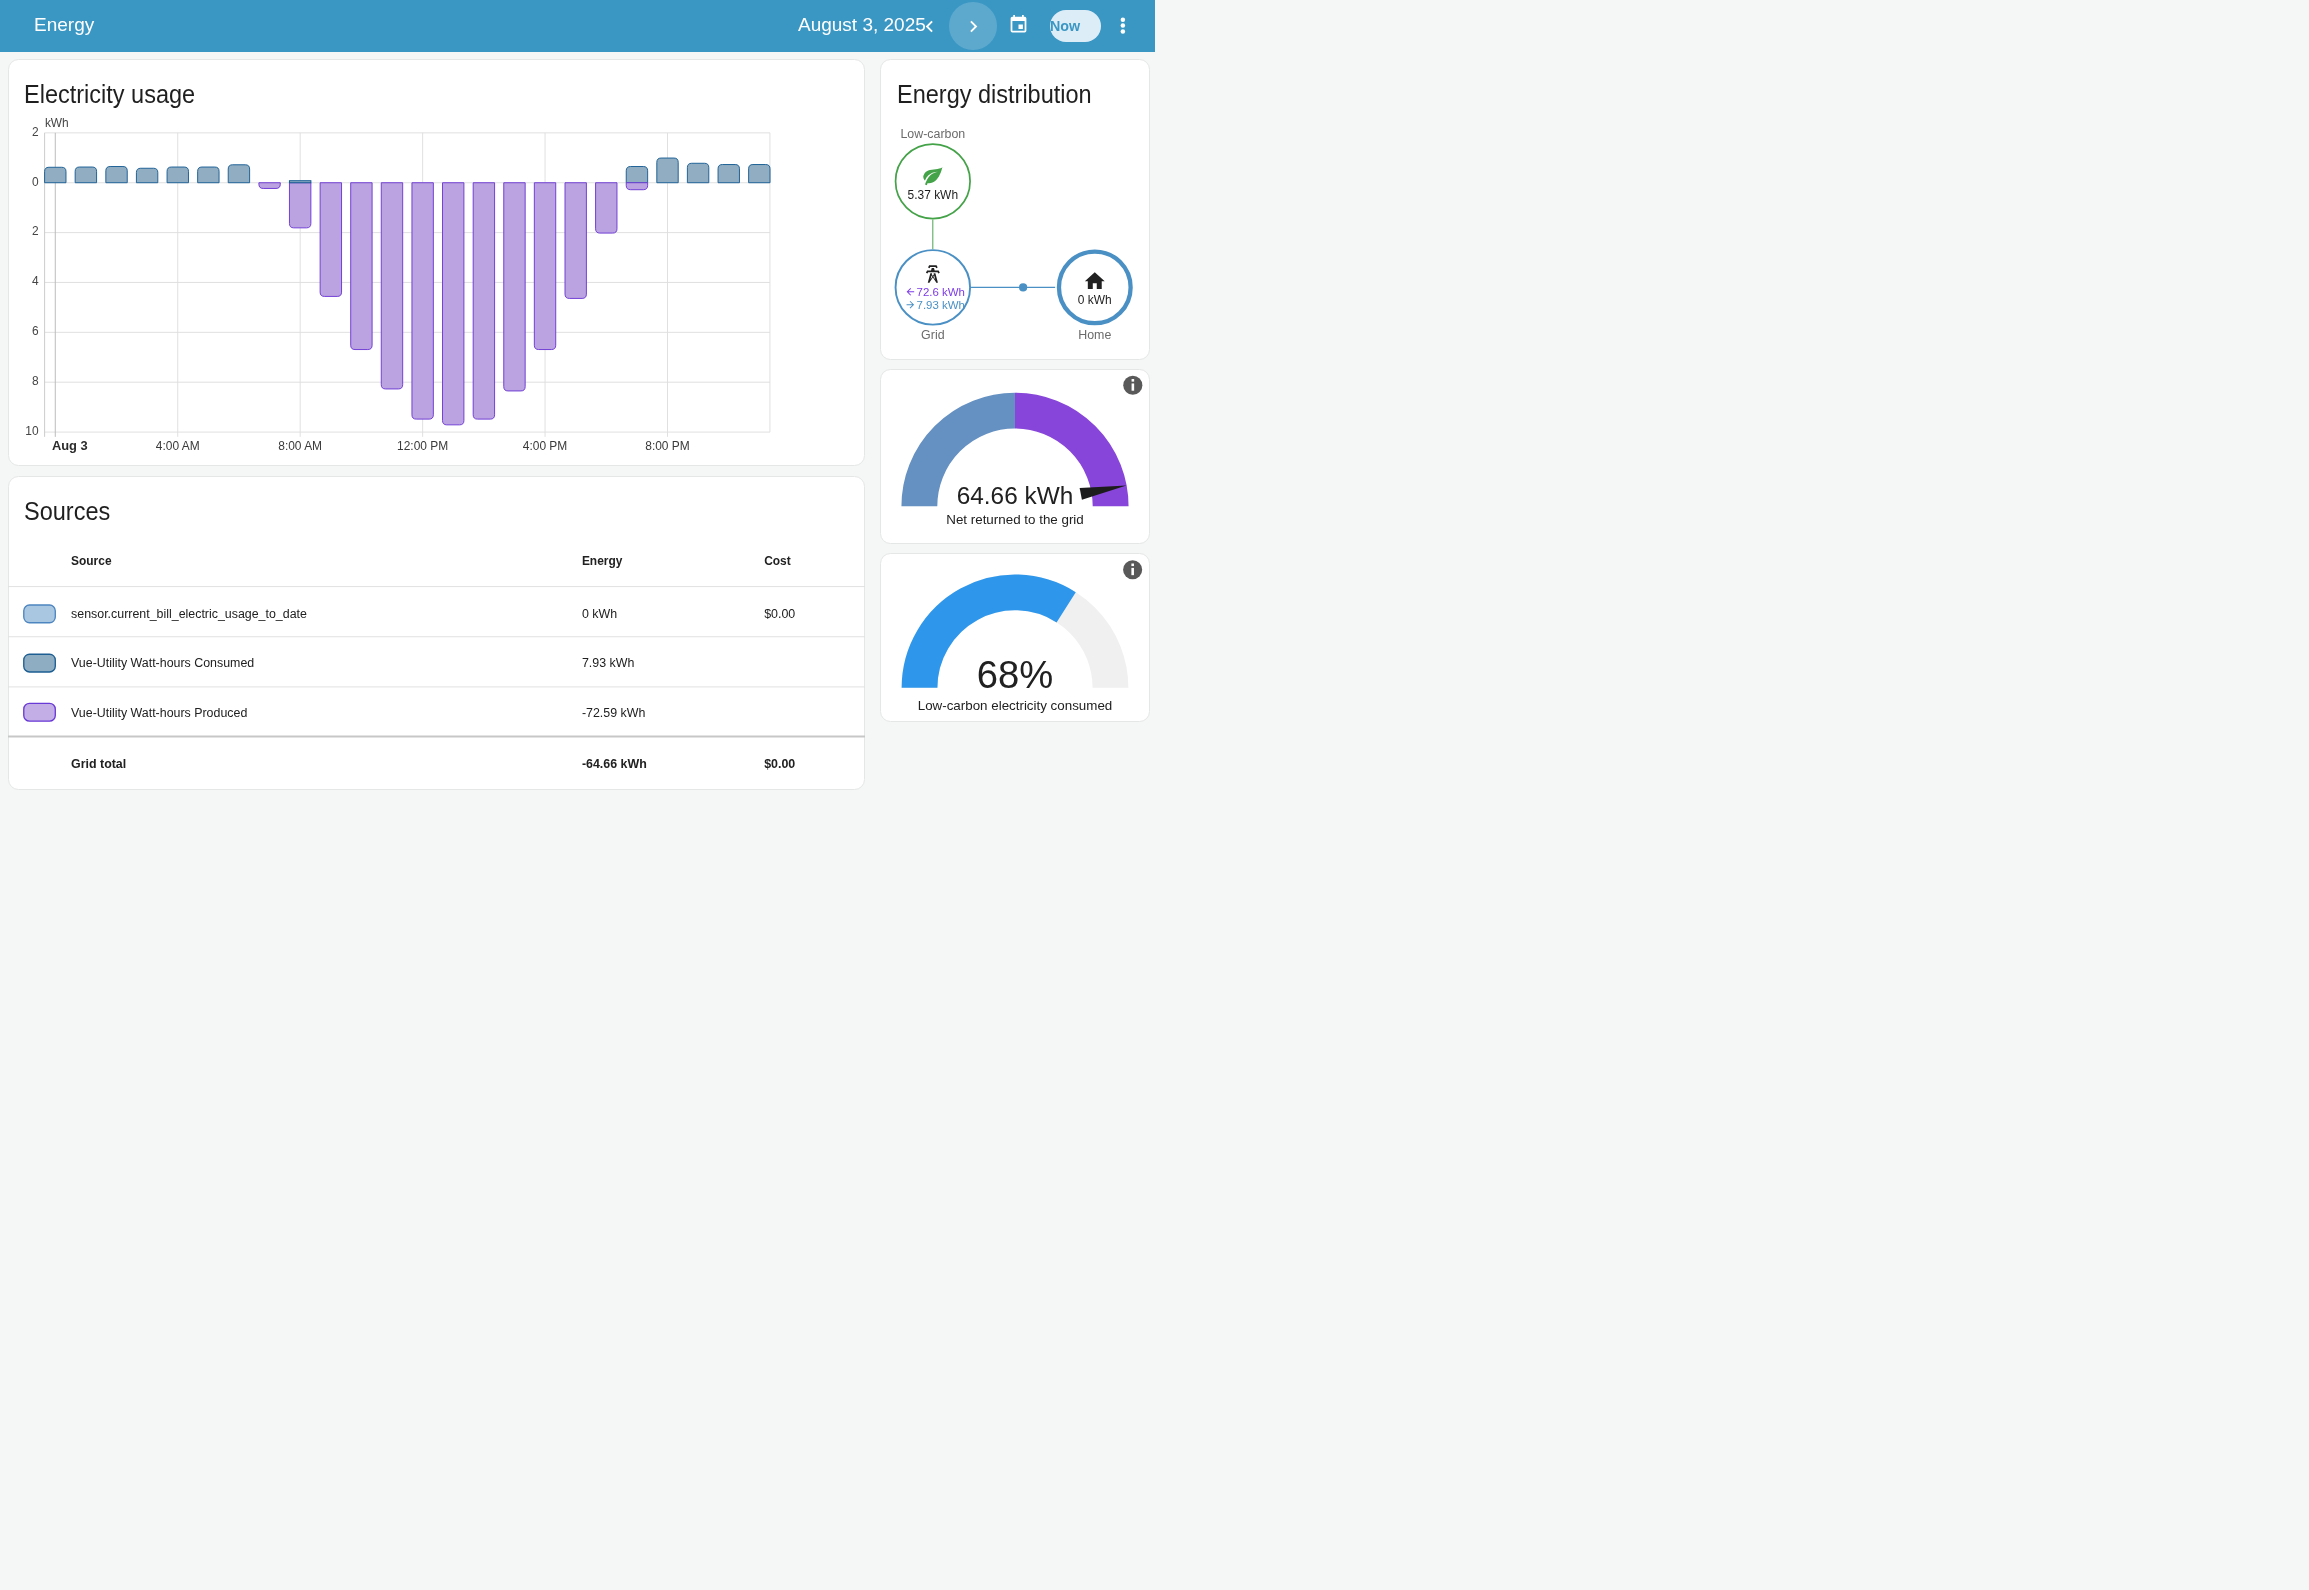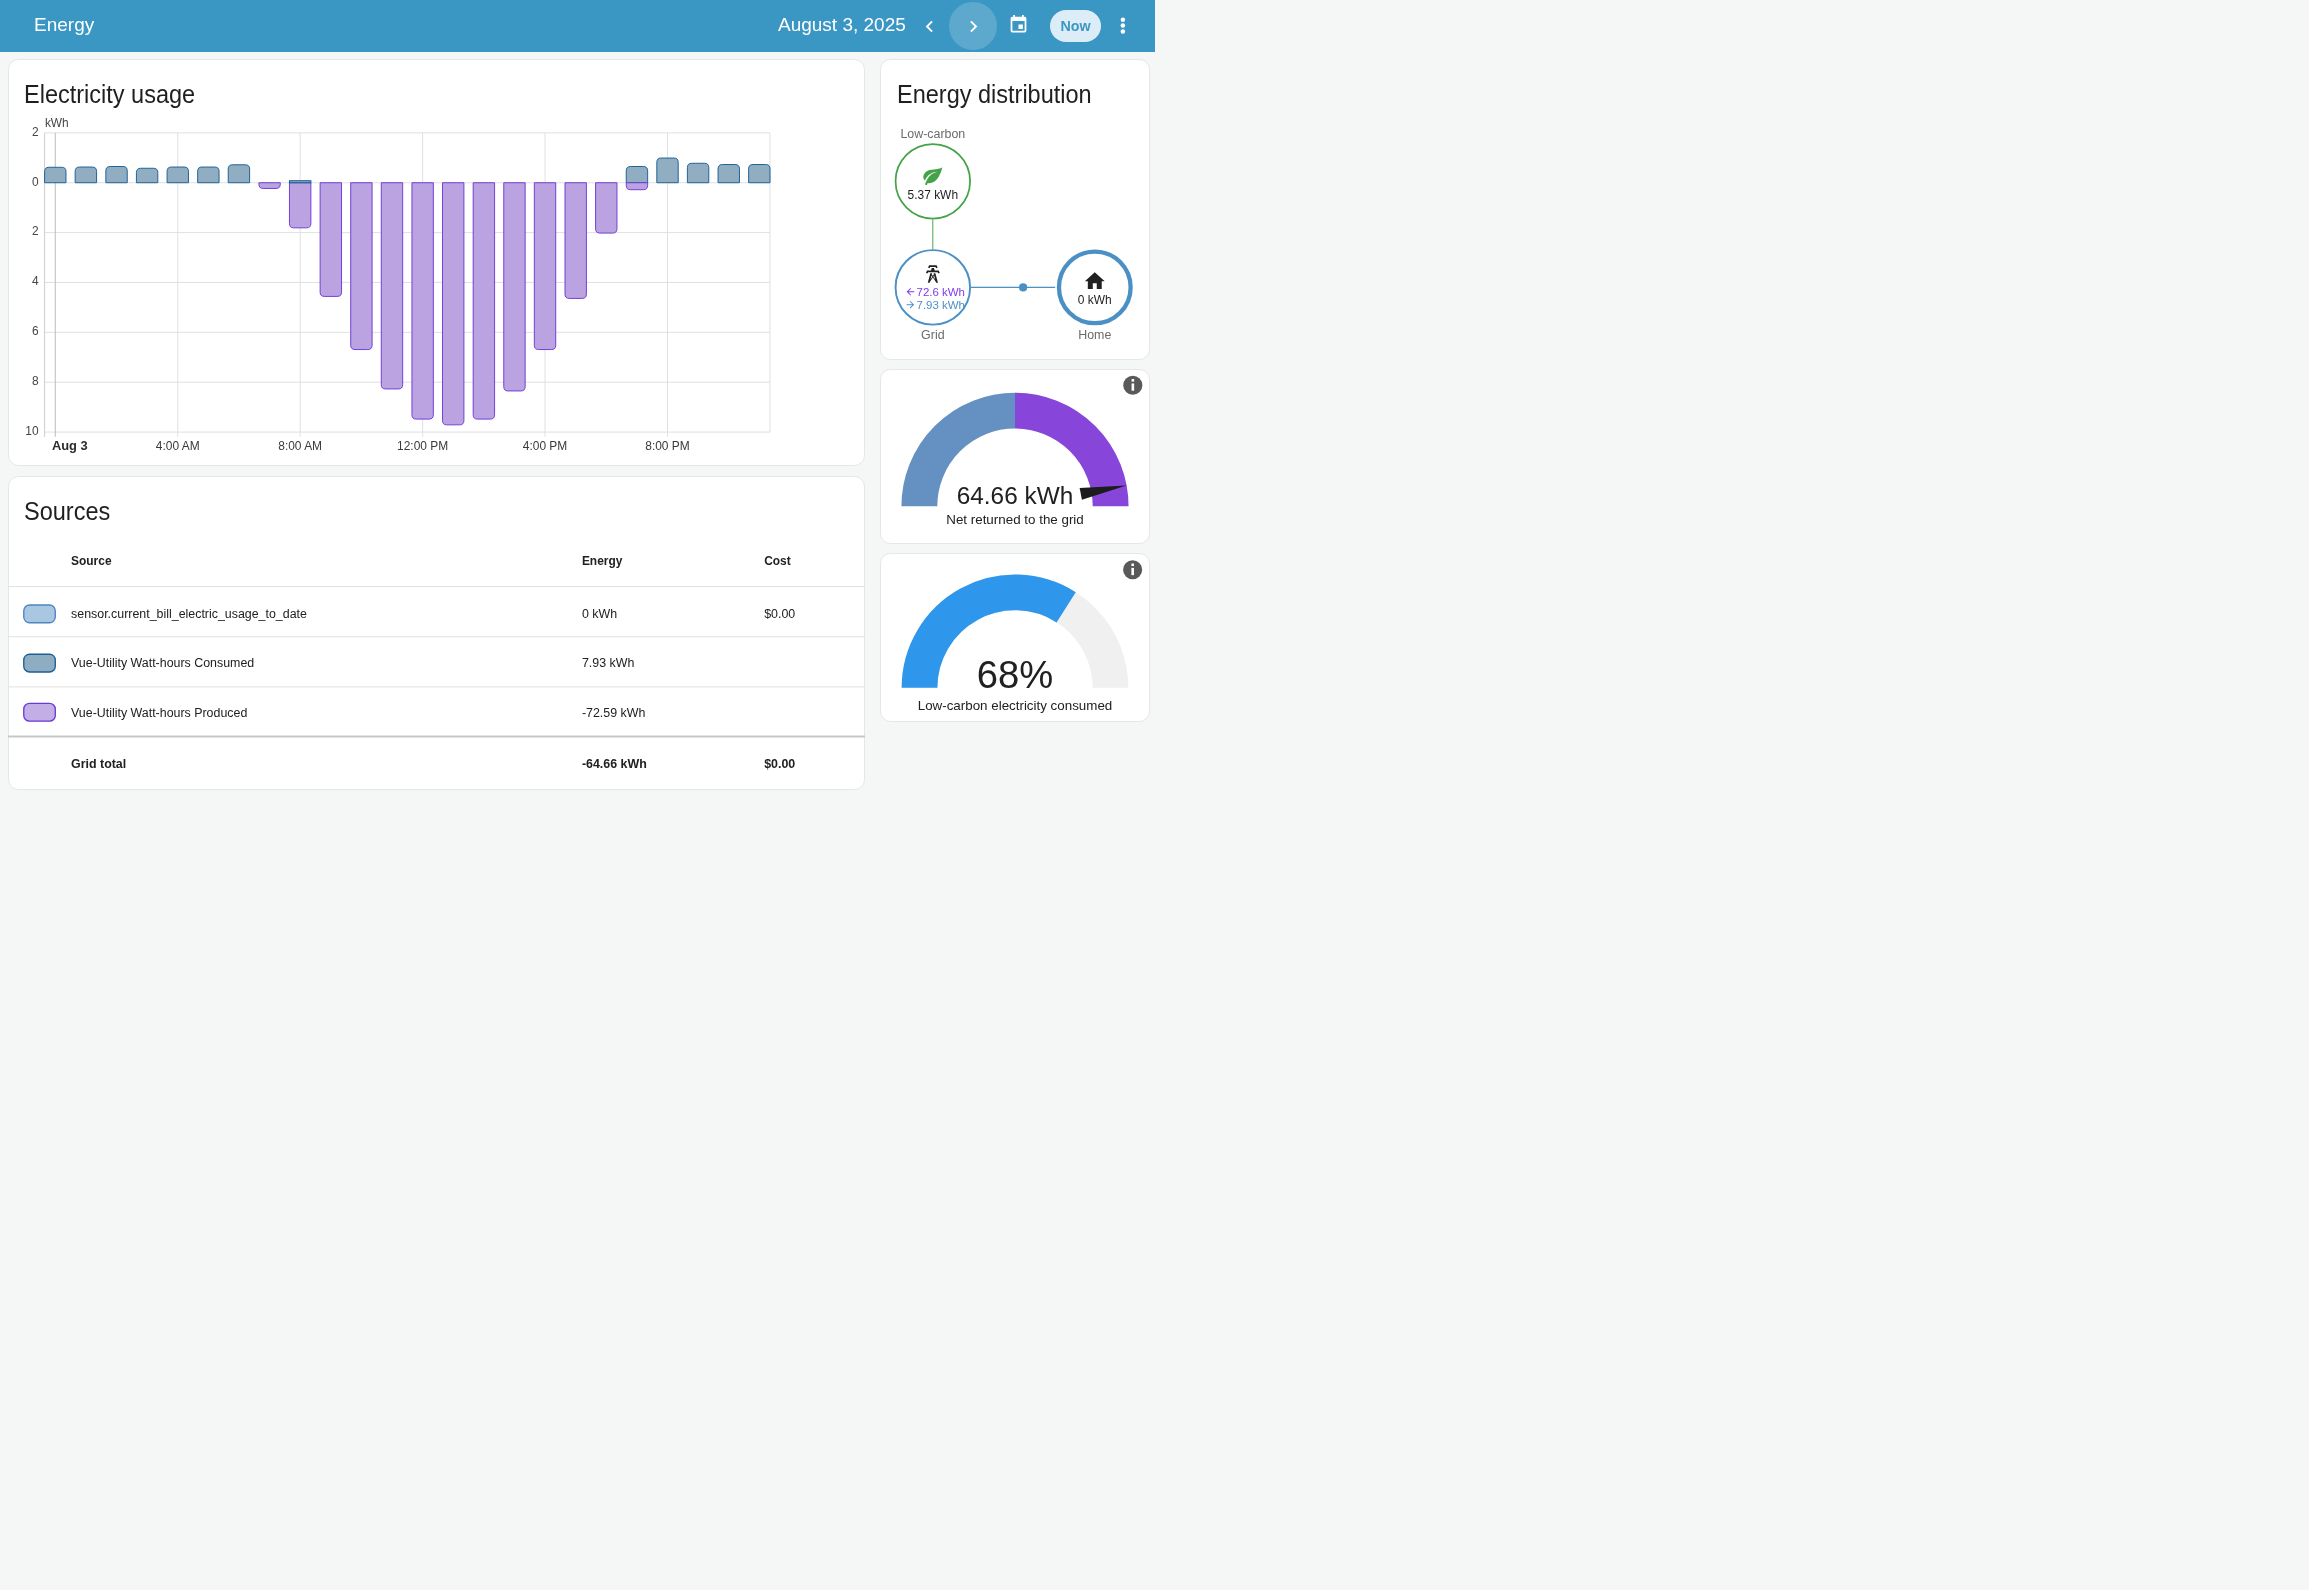--- a/index.html
+++ b/index.html
@@ -4,32 +4,32 @@
 *{margin:0;padding:0;box-sizing:border-box}
 html,body{width:1155px;height:795px;overflow:hidden;background:#f5f6f6;font-family:"Liberation Sans",sans-serif}
 .card{position:absolute;background:#fff;border:1px solid #e5e6e6;border-radius:10.5px}
 .title{position:absolute;font-size:25px;color:#1f1f1f;transform:scaleX(0.94);transform-origin:left top;white-space:nowrap}
 .abs{position:absolute}
 </style></head>
 <body>
 
 <div class="abs" style="left:0;top:0;width:1155px;height:52px;background:#3a97c4"></div>
 <div class="abs" style="left:34px;top:14.3px;font-size:19px;color:#fff">Energy</div>
-<div class="abs" style="left:778px;top:14.3px;font-size:19px;color:#fff">August 3, 2025</div>
+<div class="abs" style="left:798px;top:14.3px;font-size:19px;color:#fff">August 3, 2025</div>
 <svg class="abs" style="left:918px;top:15.3px" width="23" height="23" viewBox="0 0 24 24">
     <path d="M15.41,16.58L10.83,12L15.41,7.41L14,6L8,12L14,18L15.41,16.58Z" fill="#fff"></path>
   </svg>
 <div class="abs" style="left:949px;top:1.9px;width:48px;height:48px;border-radius:50%;background:rgba(255,255,255,0.18)"></div>
 <svg class="abs" style="left:962px;top:15.3px" width="23" height="23" viewBox="0 0 24 24">
     <path d="M8.59,16.58L13.17,12L8.59,7.41L10,6L16,12L10,18L8.59,16.58Z" fill="#fff"></path>
   </svg>
 <svg class="abs" style="left:1008px;top:14.3px" width="21" height="21" viewBox="0 0 24 24">
     <path d="M19,19H5V8H19M16,1V3H8V1H6V3H5C3.89,3 3,3.89 3,5V19A2,2 0 0,0 5,21H19A2,2 0 0,0 21,19V5C21,5 21,3 19,3H18V1M17,12H12V17H17V12Z" fill="#fff"></path>
   </svg>
-<div class="abs" style="left:1050px;top:9.6px;width:51px;height:32px;border-radius:16.3px;background:#ddedf7;color:#3a97c4;font-size:14.3px;font-weight:bold;text-align:center;line-height:32px">Now</div>
+<div class="abs" style="left:1050px;top:9.6px;width:51px;height:32px;border-radius:16.3px;background:#ddedf7;color:#3a97c4;font-size:14.3px;font-weight:bold;line-height:32px">Now</div>
 <svg class="abs" style="left:1116px;top:10.5px" width="14.3" height="29" viewBox="0 0 15 30">
 <circle cx="7.2" cy="9" r="2.35" fill="#fff"></circle>
     <circle cx="7.2" cy="15.1" r="2.35" fill="#fff"></circle>
     <circle cx="7.2" cy="21.2" r="2.35" fill="#fff"></circle>
   </svg>
 
 <div class="card" style="left:7.6px;top:59px;width:857px;height:407px"></div>
 <div class="title" style="left:24px;top:80px">Electricity usage</div>
 <svg class="abs" style="left:7.6px;top:59px" width="857" height="407" viewBox="0 0 897 426">
 <text x="38.6" y="71" font-size="12.5" fill="#454545">kWh</text>

